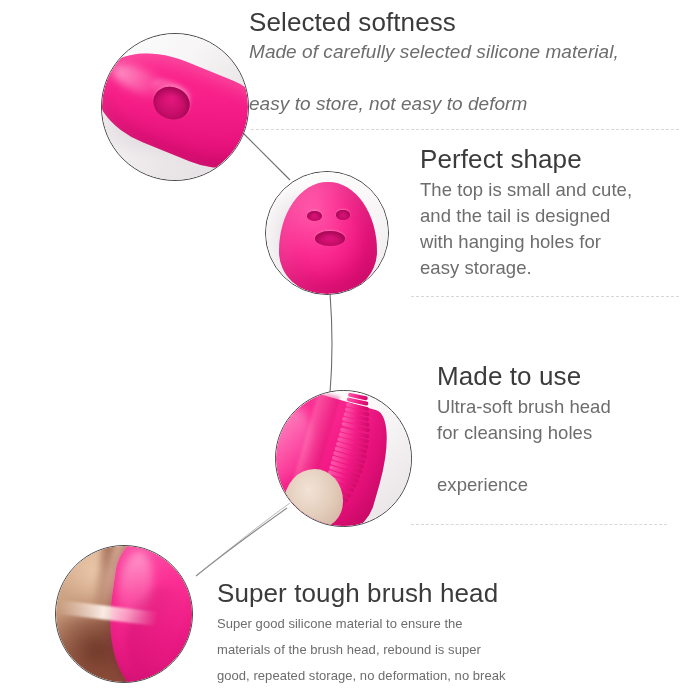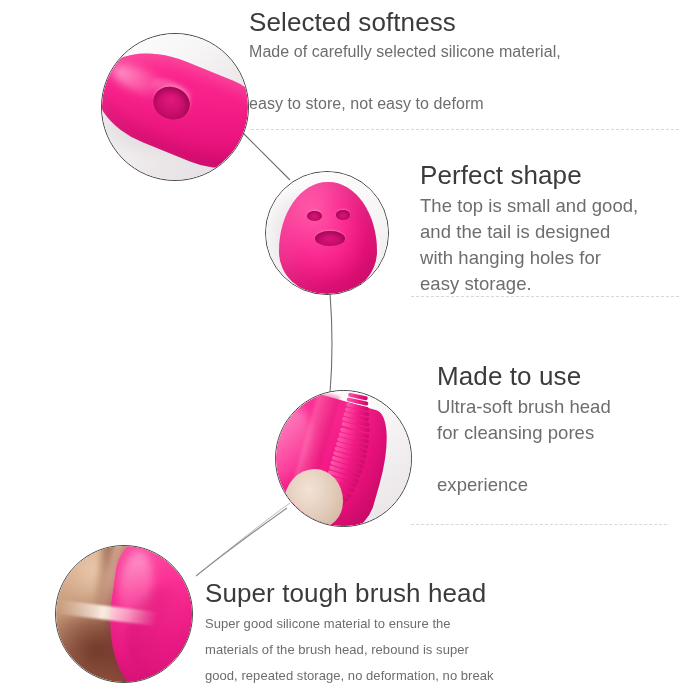--- a/index.html
+++ b/index.html
@@ -148,43 +148,43 @@
       <div class="c1-shadow"></div>
       <div class="c1-handle"></div>
       <div class="c1-hiliteA"></div>
       <div class="c1-holeRim"></div>
       <div class="c1-hole"></div>
     </div>
   </div>
 
   <div class="block" style="left:249px;top:7px;width:432px;">
     <h3 style="font-size:26px;line-height:30px;">Selected softness</h3>
-    <p style="font-size:16px;line-height:26px;">
+    <p style="font-size:19px;line-height:26px;font-style:italic;">
       <span>Made of carefully selected silicone material,</span><br>
       <br>
       <span>easy to store, not easy to deform</span>
     </p>
   </div>
   <div class="dash-sep" style="left:251px;top:129px;width:428px;"></div>
 
   <div class="photo-circle" style="left:265px;top:171px;width:124px;height:124px;">
     <div class="photo-inner">
       <div class="c2-bg"></div>
       <div class="c2-shadowL"></div>
       <div class="c2-egg"></div>
       <div class="c2-eye c2-eyeL"></div>
       <div class="c2-eye c2-eyeR"></div>
       <div class="c2-mouth"></div>
     </div>
   </div>
 
-  <div class="block" style="left:420px;top:160px;width:262px;">
+  <div class="block" style="left:420px;top:144px;width:262px;">
     <h3 style="font-size:26px;line-height:31px;">Perfect shape</h3>
     <p style="font-size:18.5px;line-height:26px;">
-      <span>The top is small and good,</span><br>
+      <span>The top is small and cute,</span><br>
       <span>and the tail is designed</span><br>
       <span>with hanging holes for</span><br>
       <span>easy storage.</span>
     </p>
   </div>
   <div class="dash-sep" style="left:411px;top:296px;width:268px;"></div>
 
   <div class="photo-circle" style="left:275px;top:390px;width:137px;height:137px;">
     <div class="photo-inner">
       <div class="c3-bg"></div>
@@ -220,41 +220,41 @@
         </div>
       <div class="c3-edgeLight"></div>
       <div class="c3-finger"></div>
     </div>
   </div>
 
   <div class="block" style="left:437px;top:361px;width:244px;">
     <h3 style="font-size:26px;line-height:31px;">Made to use</h3>
     <p style="font-size:18.5px;line-height:26px;">
       <span>Ultra-soft brush head</span><br>
-      <span>for cleansing pores</span><br>
+      <span>for cleansing holes</span><br>
       <br>
       <span>experience</span>
     </p>
   </div>
   <div class="dash-sep" style="left:411px;top:524px;width:256px;"></div>
 
   <div class="photo-circle" style="left:55px;top:545px;width:138px;height:138px;">
     <div class="photo-inner">
       <div class="c4-bg"></div>
       <div class="c4-skinHi"></div>
       <div class="c4-seam"></div>
       <div class="c4-skinDark"></div>
       <div class="c4-brush"></div>
       <div class="c4-fold"></div>
       <div class="c4-brushHi"></div>
       <div class="c4-wire"></div>
     </div>
   </div>
 
-  <div class="block" style="left:205px;top:578px;width:482px;">
+  <div class="block" style="left:217px;top:578px;width:482px;">
     <h3 style="font-size:26px;line-height:31px;">Super tough brush head</h3>
     <p style="font-size:13px;line-height:26px;">
       <span>Super good silicone material to ensure the</span><br>
       <span>materials of the brush head, rebound is super</span><br>
       <span>good, repeated storage, no deformation, no break</span>
     </p>
   </div>
 
 </div>
 

